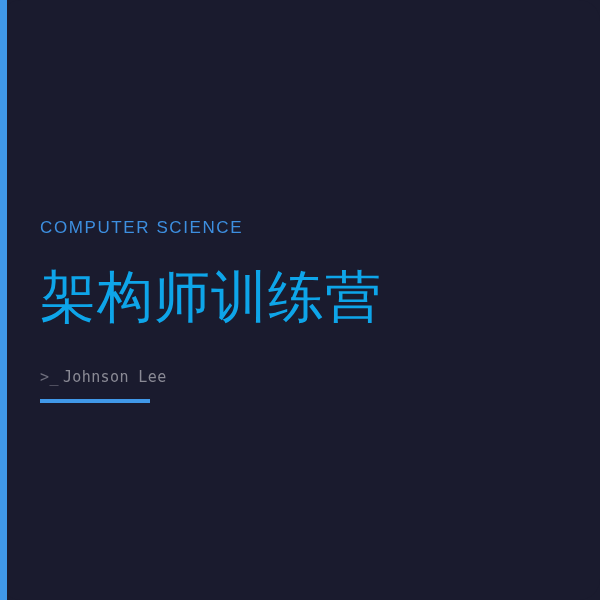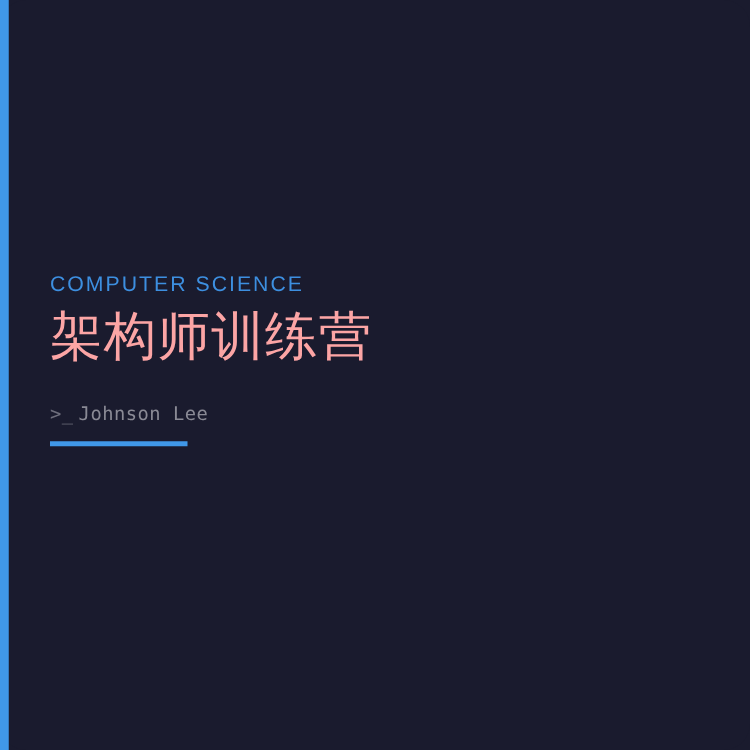--- a/index.html
+++ b/index.html
@@ -47,26 +47,26 @@
     font-family: "Liberation Sans", "DejaVu Sans", sans-serif;
     font-size: 17px;
     font-weight: 400;
     letter-spacing: 1.6px;
     color: #3d8fe0;
     line-height: 1.2;
     white-space: nowrap;
   }
 
   #title {
-    margin-top: 6px;
+    margin-top: 26px;
     font-family: "DejaVu Sans", "Liberation Sans", sans-serif;
-    font-size: 42px;
+    font-size: 56px;
     font-weight: 400;
     letter-spacing: 1px;
-    color: #fca5a5;
+    color: #0ea5e9;
     line-height: 1.18;
     white-space: nowrap;
   }
 
   #byline {
     margin-top: 26px;
     font-family: "DejaVu Sans Mono", "Liberation Mono", monospace;
     font-size: 15px;
     font-weight: 400;
     letter-spacing: 0.4px;

